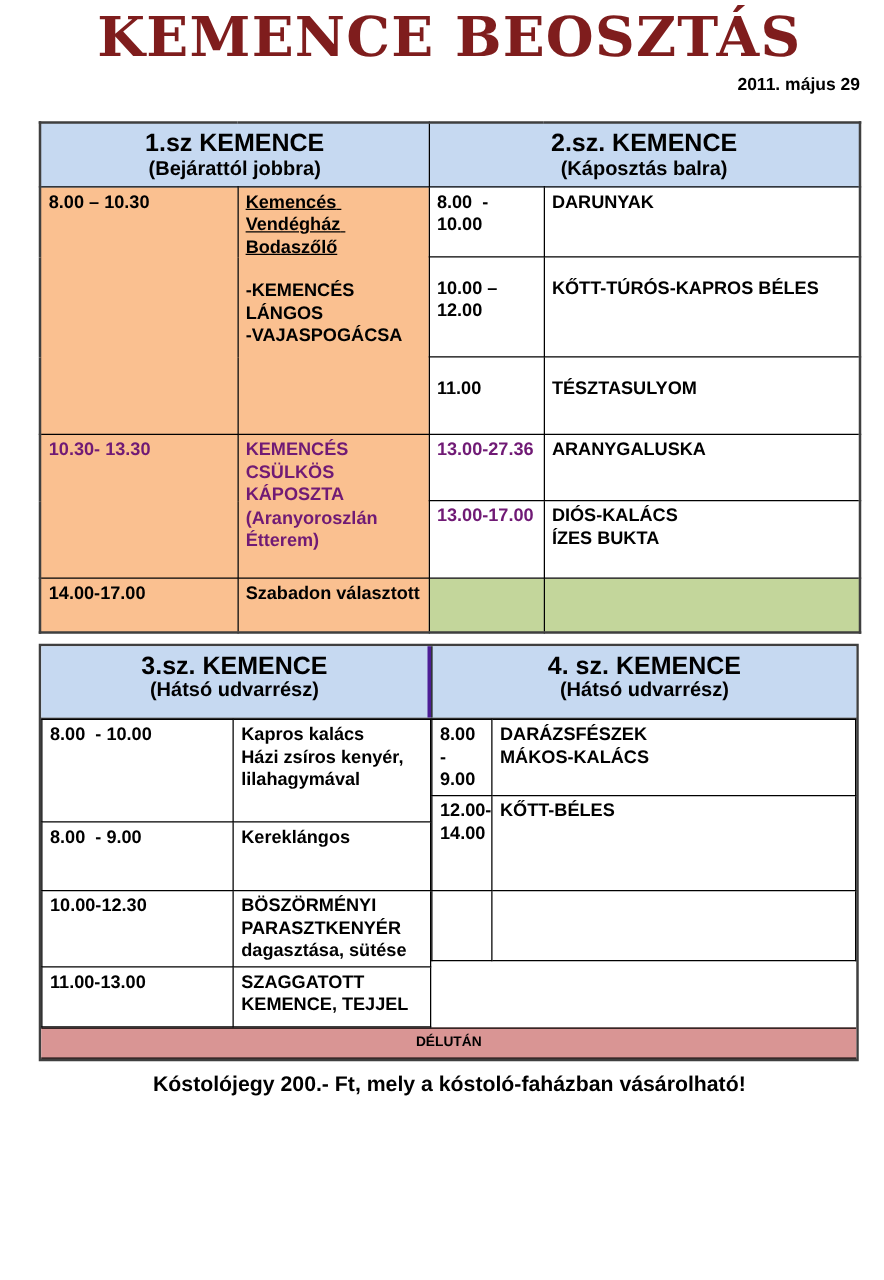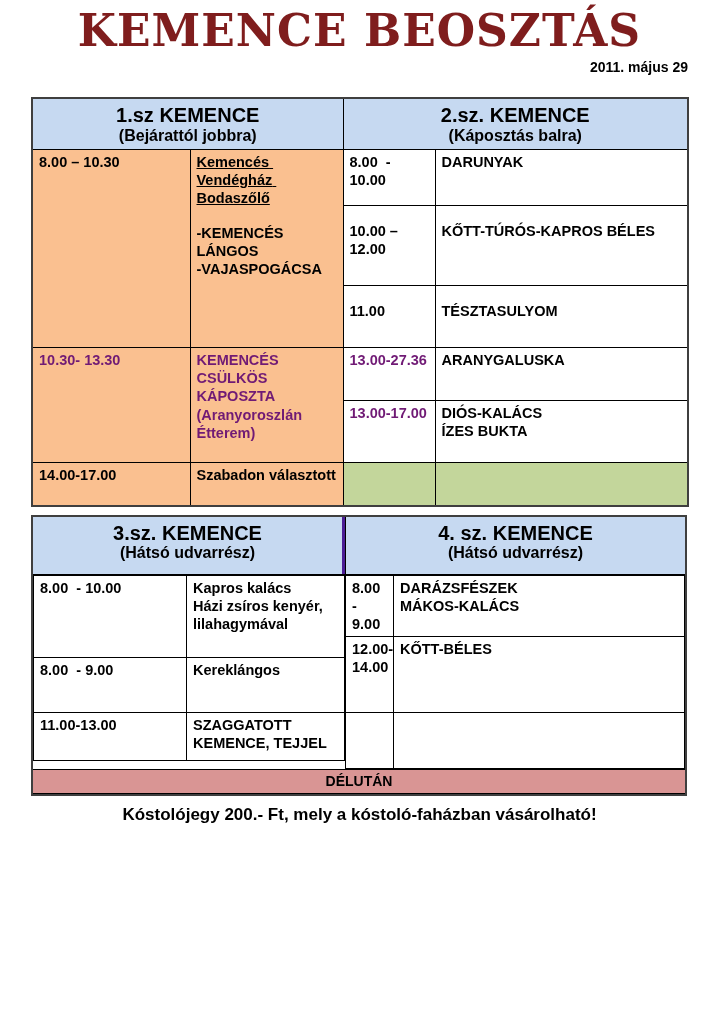--- a/index.html
+++ b/index.html
@@ -50,21 +50,21 @@
   .t2-row { display:flex; align-items:stretch; }
   .t2-row table { height:100%; }
   .t2-left  { width:312px; }
   .t2-right { width:340px; }
   .t2-left td:first-child  { width:153px; }
   .t2-right td:first-child { width:48px; }
 
   .delutan {
     height:25px; background:#D99594;
     border-top:1px solid #000; border-bottom:1px solid #000;
-    text-align:center; font-size:14px; line-height:23px;
+    text-align:center; font-size:11px; line-height:23px;
   }
 
   .hl { background:#00FFFF; }
 
   .footer { text-align:center; font-size:17px; margin-top:9px; }
 </style>
 </head>
 <body>
 
 <div class="page">
@@ -148,20 +148,26 @@
             <tr style="height:82px">
           <td class="pre">8.00  - 10.00</td>
           <td class="pre">Kapros kalács
 Házi zsíros kenyér,
 lilahagymával</td>
         </tr>
         <tr style="height:55px">
           <td class="pre">8.00  - 9.00</td>
           <td class="pre">Kereklángos</td>
         </tr>
+        <tr style="height:60px">
+          <td class="pre">10.00-12.30</td>
+          <td class="pre">BÖSZÖRMÉNYI
+PARASZTKENYÉR
+dagasztása, sütése</td>
+        </tr>
         <tr style="height:48px">
           <td class="pre">11.00-13.00</td>
           <td class="pre">SZAGGATOTT
 KEMENCE, TEJJEL</td>
         </tr>
       </tbody>
         </table>
       <table class="t2-right">
         <tbody>
             <tr style="height:54px">

